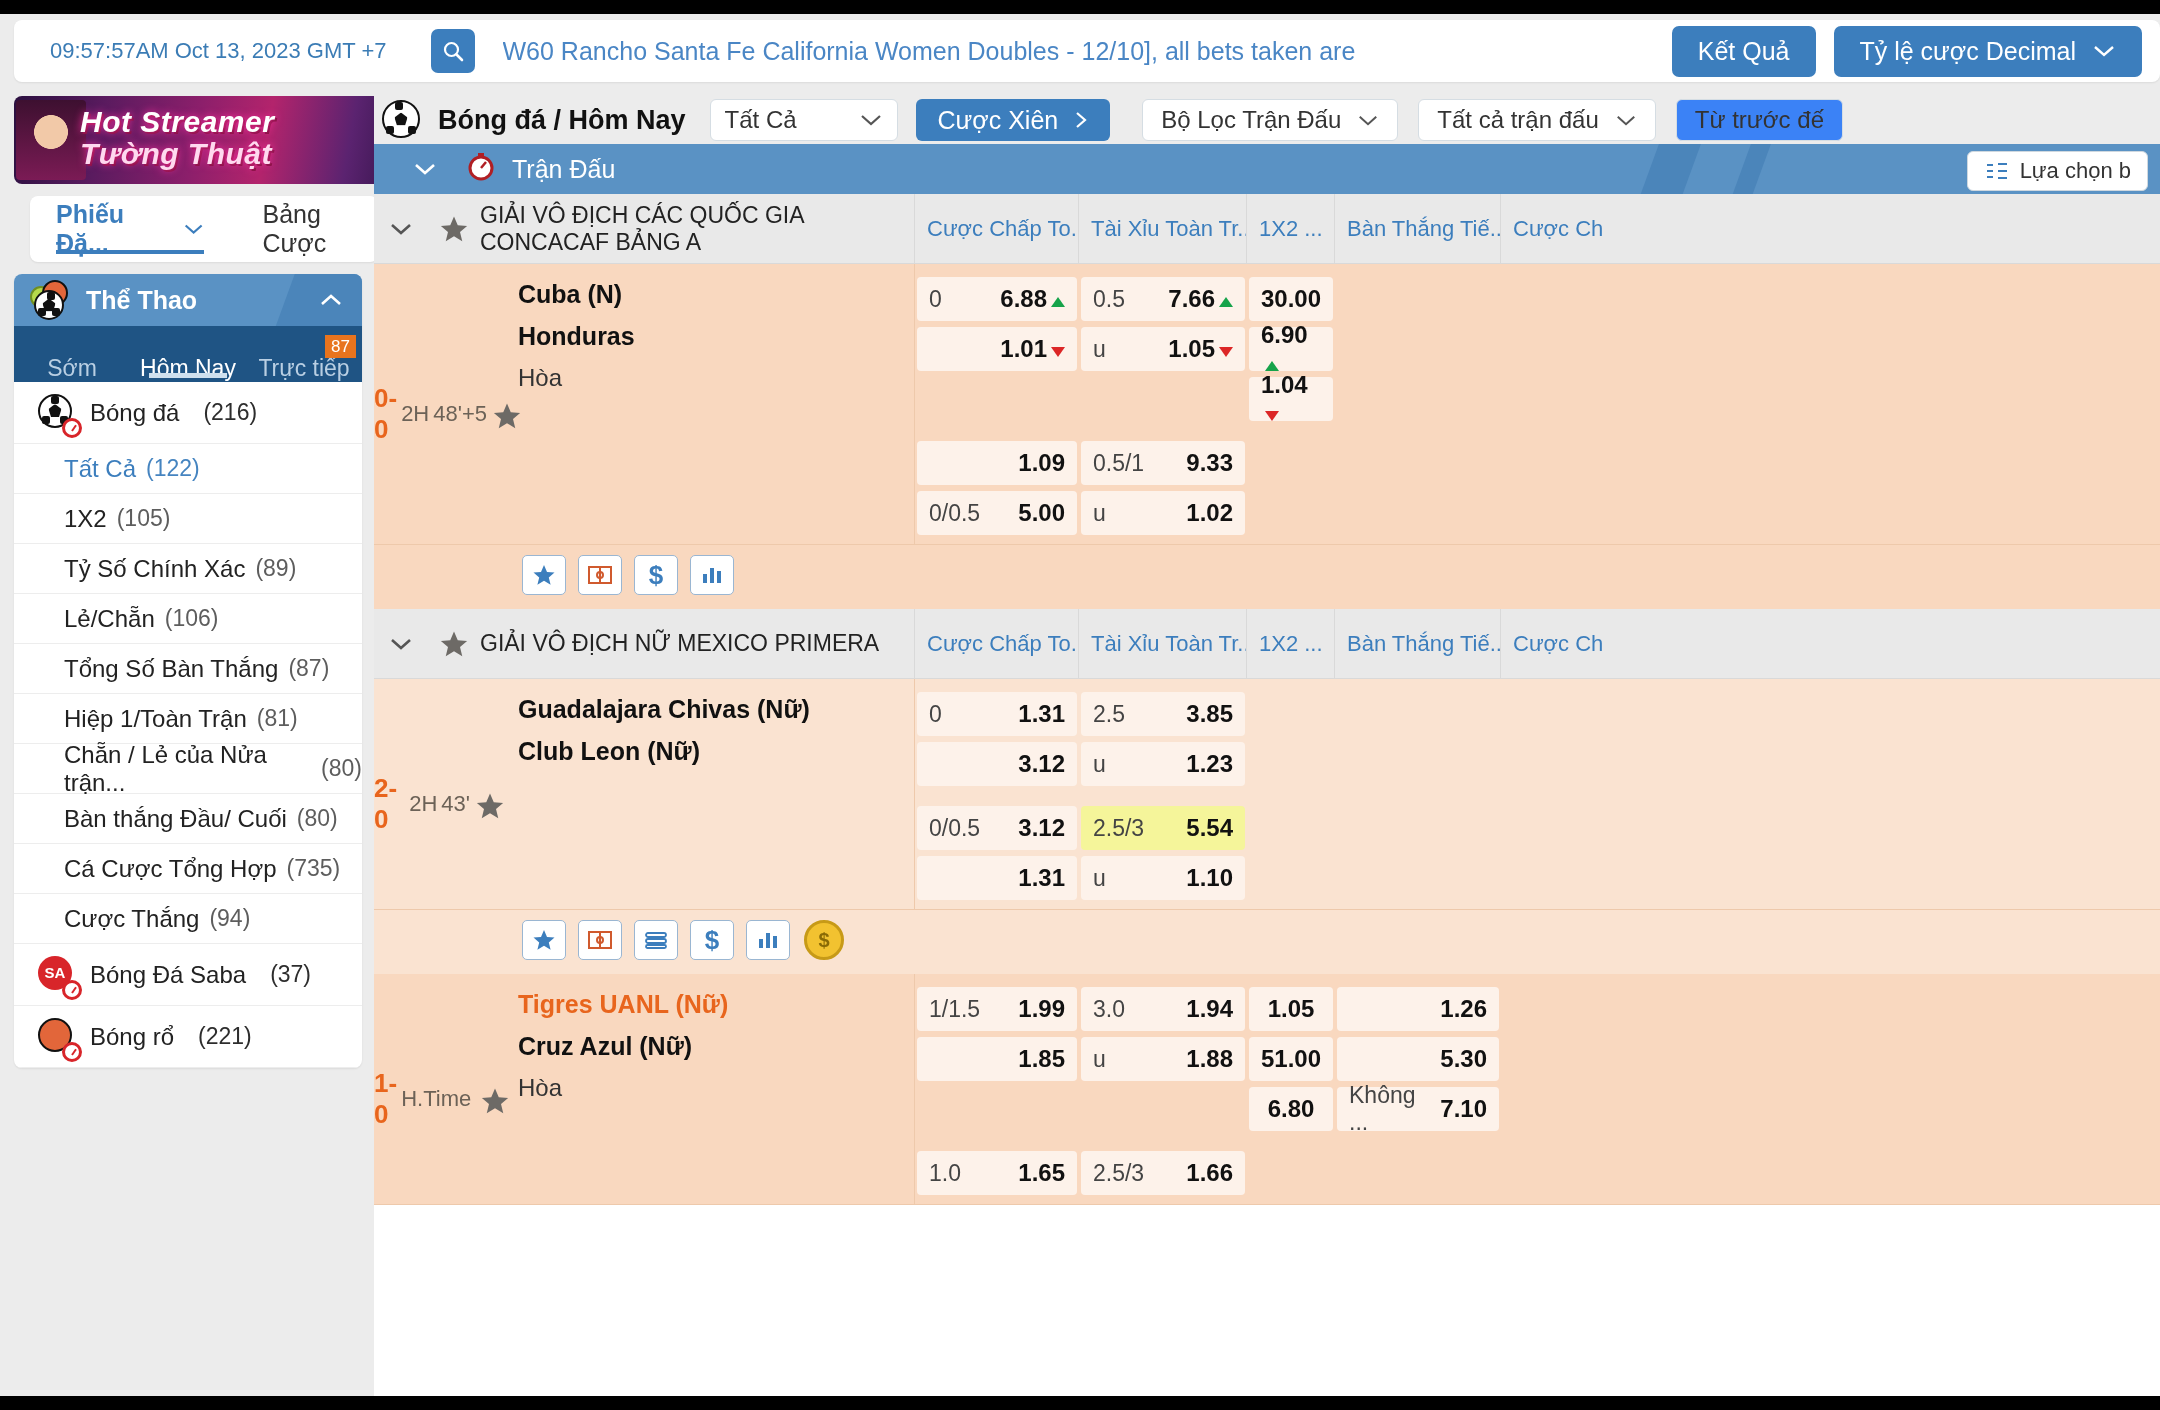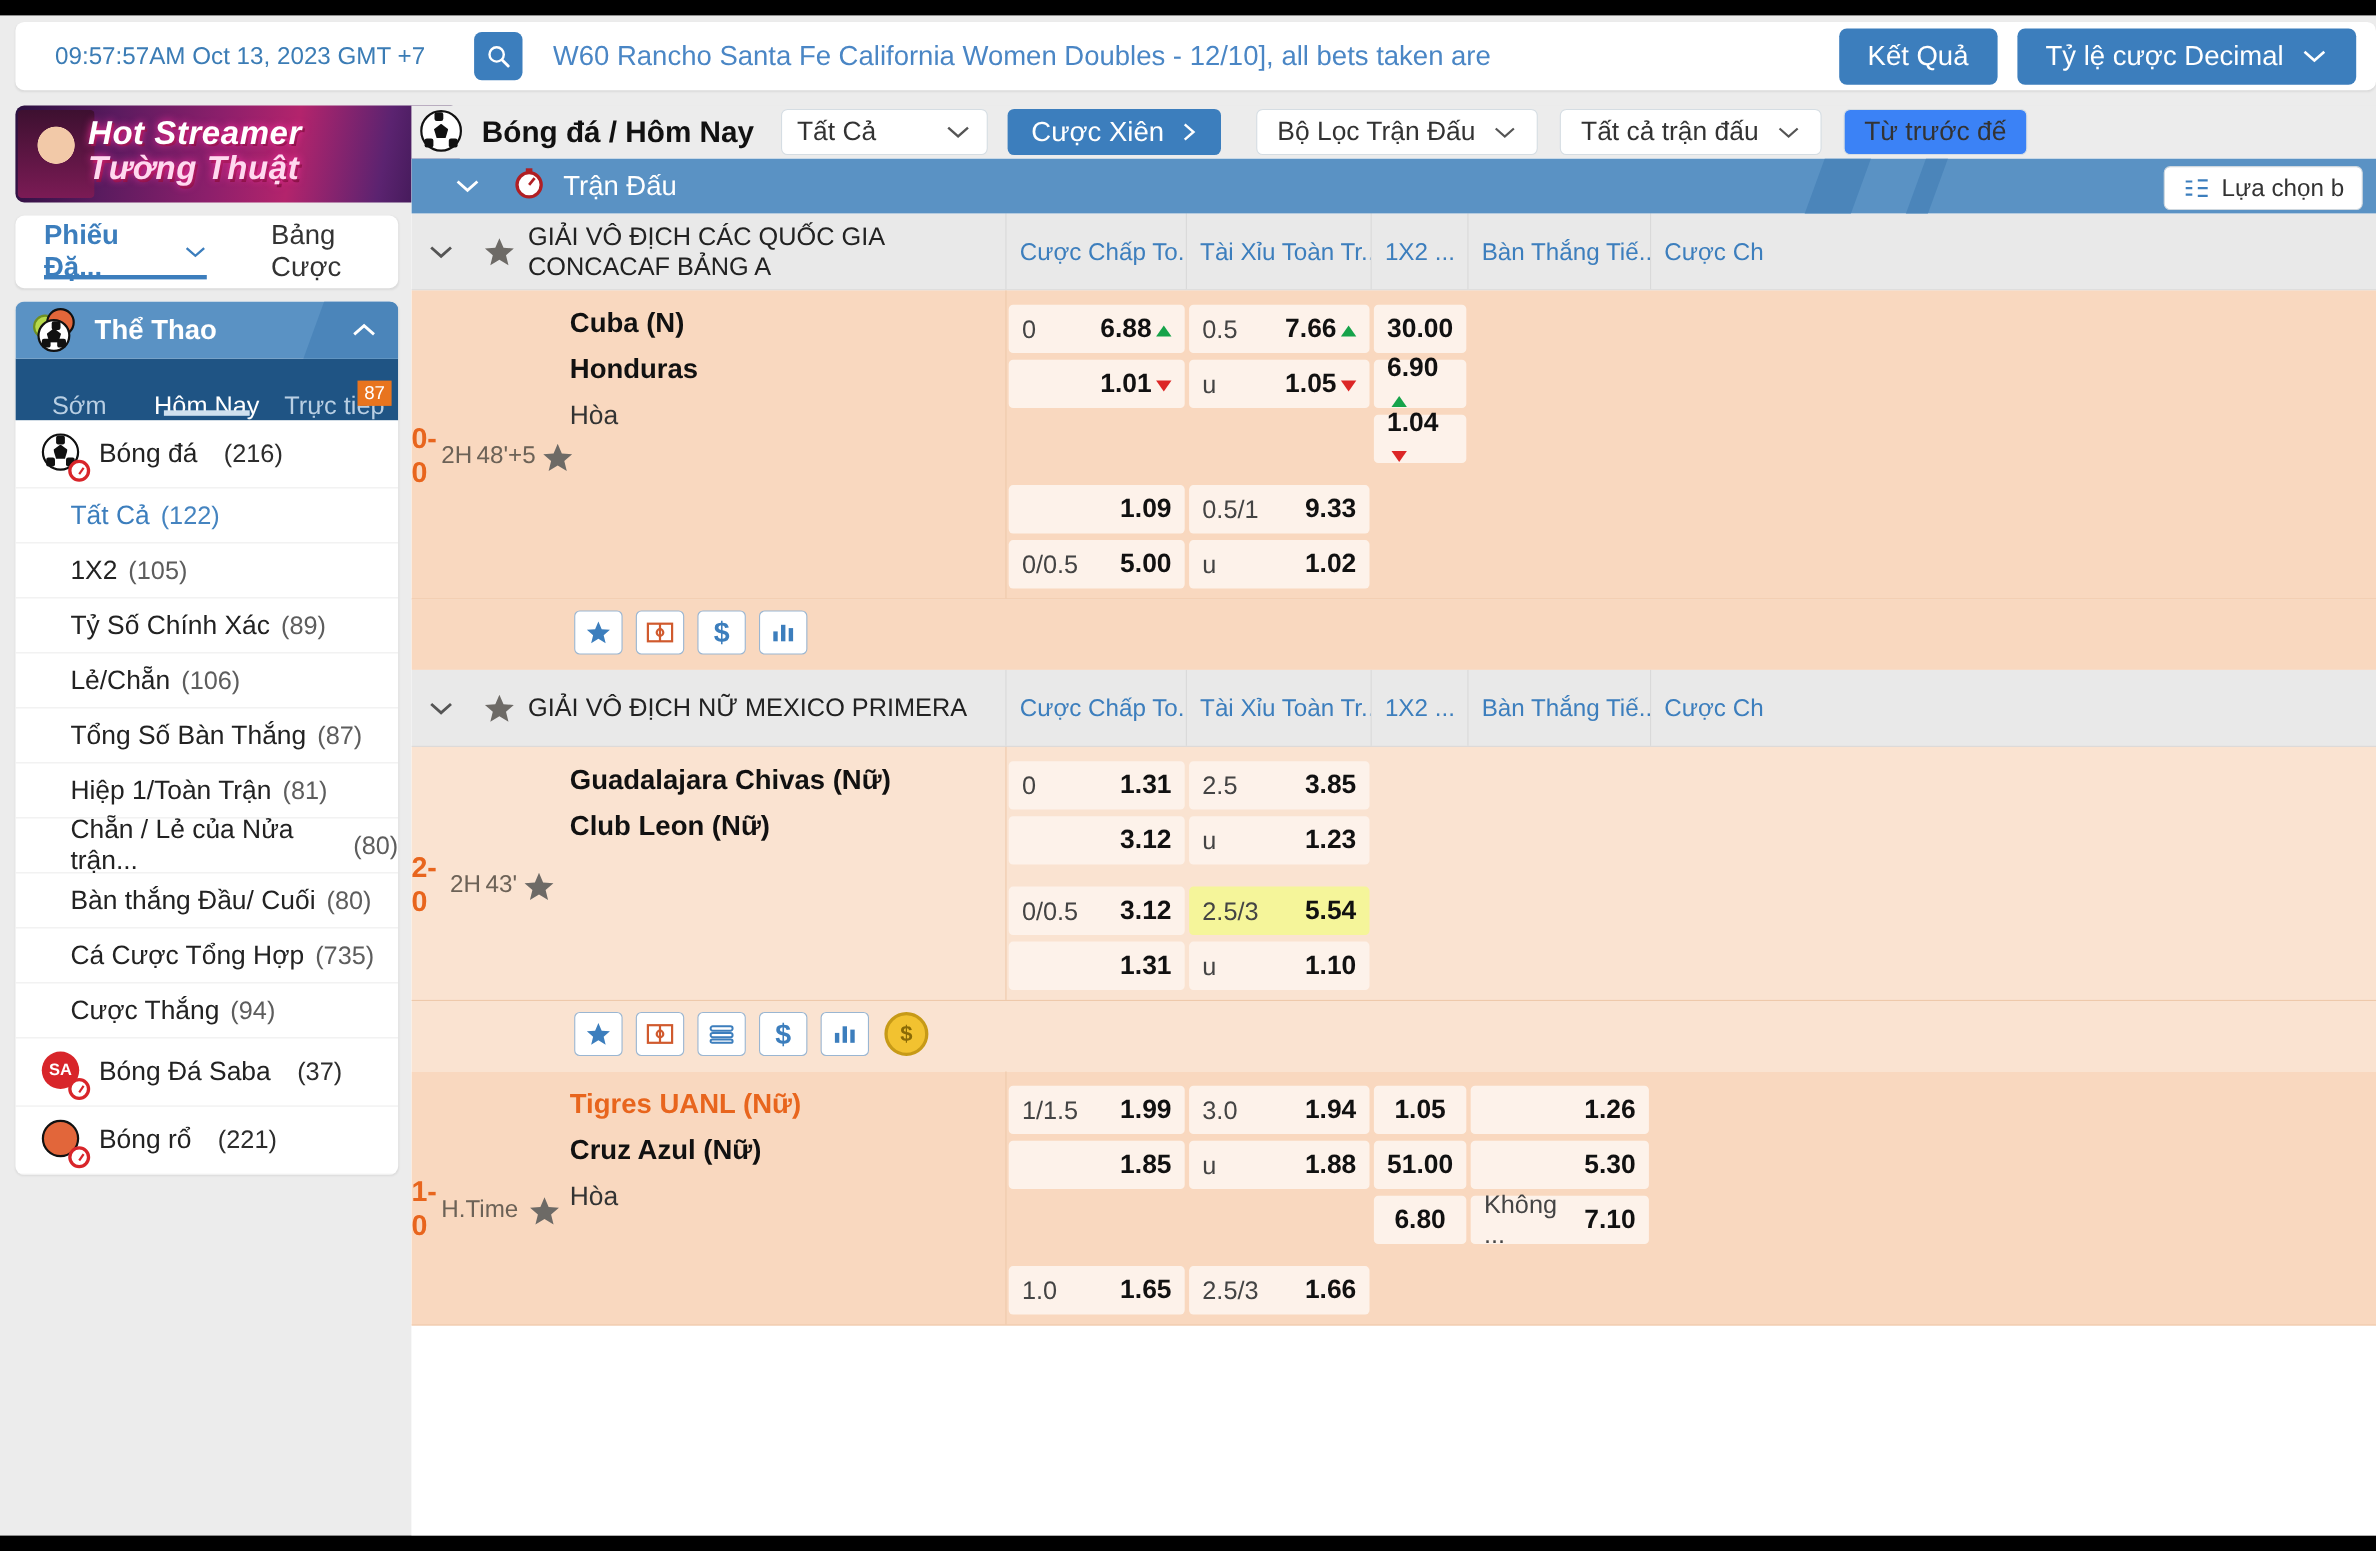--- a/index.html
+++ b/index.html
@@ -82,20 +82,21 @@
   .promo-ball {
     position:absolute; right: 10px; bottom: 8px; width: 30px; height: 30px;
     border-radius: 50%; background: #e9e9e9; border: 2px solid #333;
   }
   .ticket-box {
     margin-top: 12px;
     width: 348px; height: 66px;
     background: #fff; border-radius: 8px;
     display: flex; align-items: center;
     box-shadow: 0 1px 2px rgba(0,0,0,.08);
+    margin-left: 16px;
   }
   .ticket-tab {
     margin-left: 26px;
     display: flex; align-items: center; gap: 14px;
     color: #3c7ebd; font-size: 25px; font-weight: bold;
     height: 100%; position: relative; cursor: pointer;
   }
   .ticket-tab::after {
     content:""; position:absolute; left:0; right:0; bottom: 8px;
     height: 4px; background: #3c7ebd;
@@ -127,21 +128,21 @@
   .tab {
     flex: 1; display: flex; align-items: flex-end; justify-content: center;
     color: #b9cfe3; font-size: 23px; position: relative; cursor: pointer;
   }
   .tab.active { color: #fff; }
   .tab.active::after {
     content:""; position:absolute; left: 16%; right: 16%; bottom: 4px; height: 5px;
     background: #cfe0ee;
   }
   .badge {
-    position: absolute; top: 20px; right: 6px;
+    position: absolute; top: 9px; right: 6px;
     background: #e8741e; color: #fff; font-size: 17px;
     border-radius: 0; padding: 1px 6px; line-height: 1.25;
   }
   .sb-row {
     height: 50px; display: flex; align-items: center;
     padding-left: 28px; font-size: 24px; color: #222;
     border-bottom: 1px solid #ededed; cursor: pointer;
   }
   .sb-row.sport { height: 62px; padding-left: 24px; gap: 14px; font-weight: 500; }
   .sb-row.sub { padding-left: 50px; }

